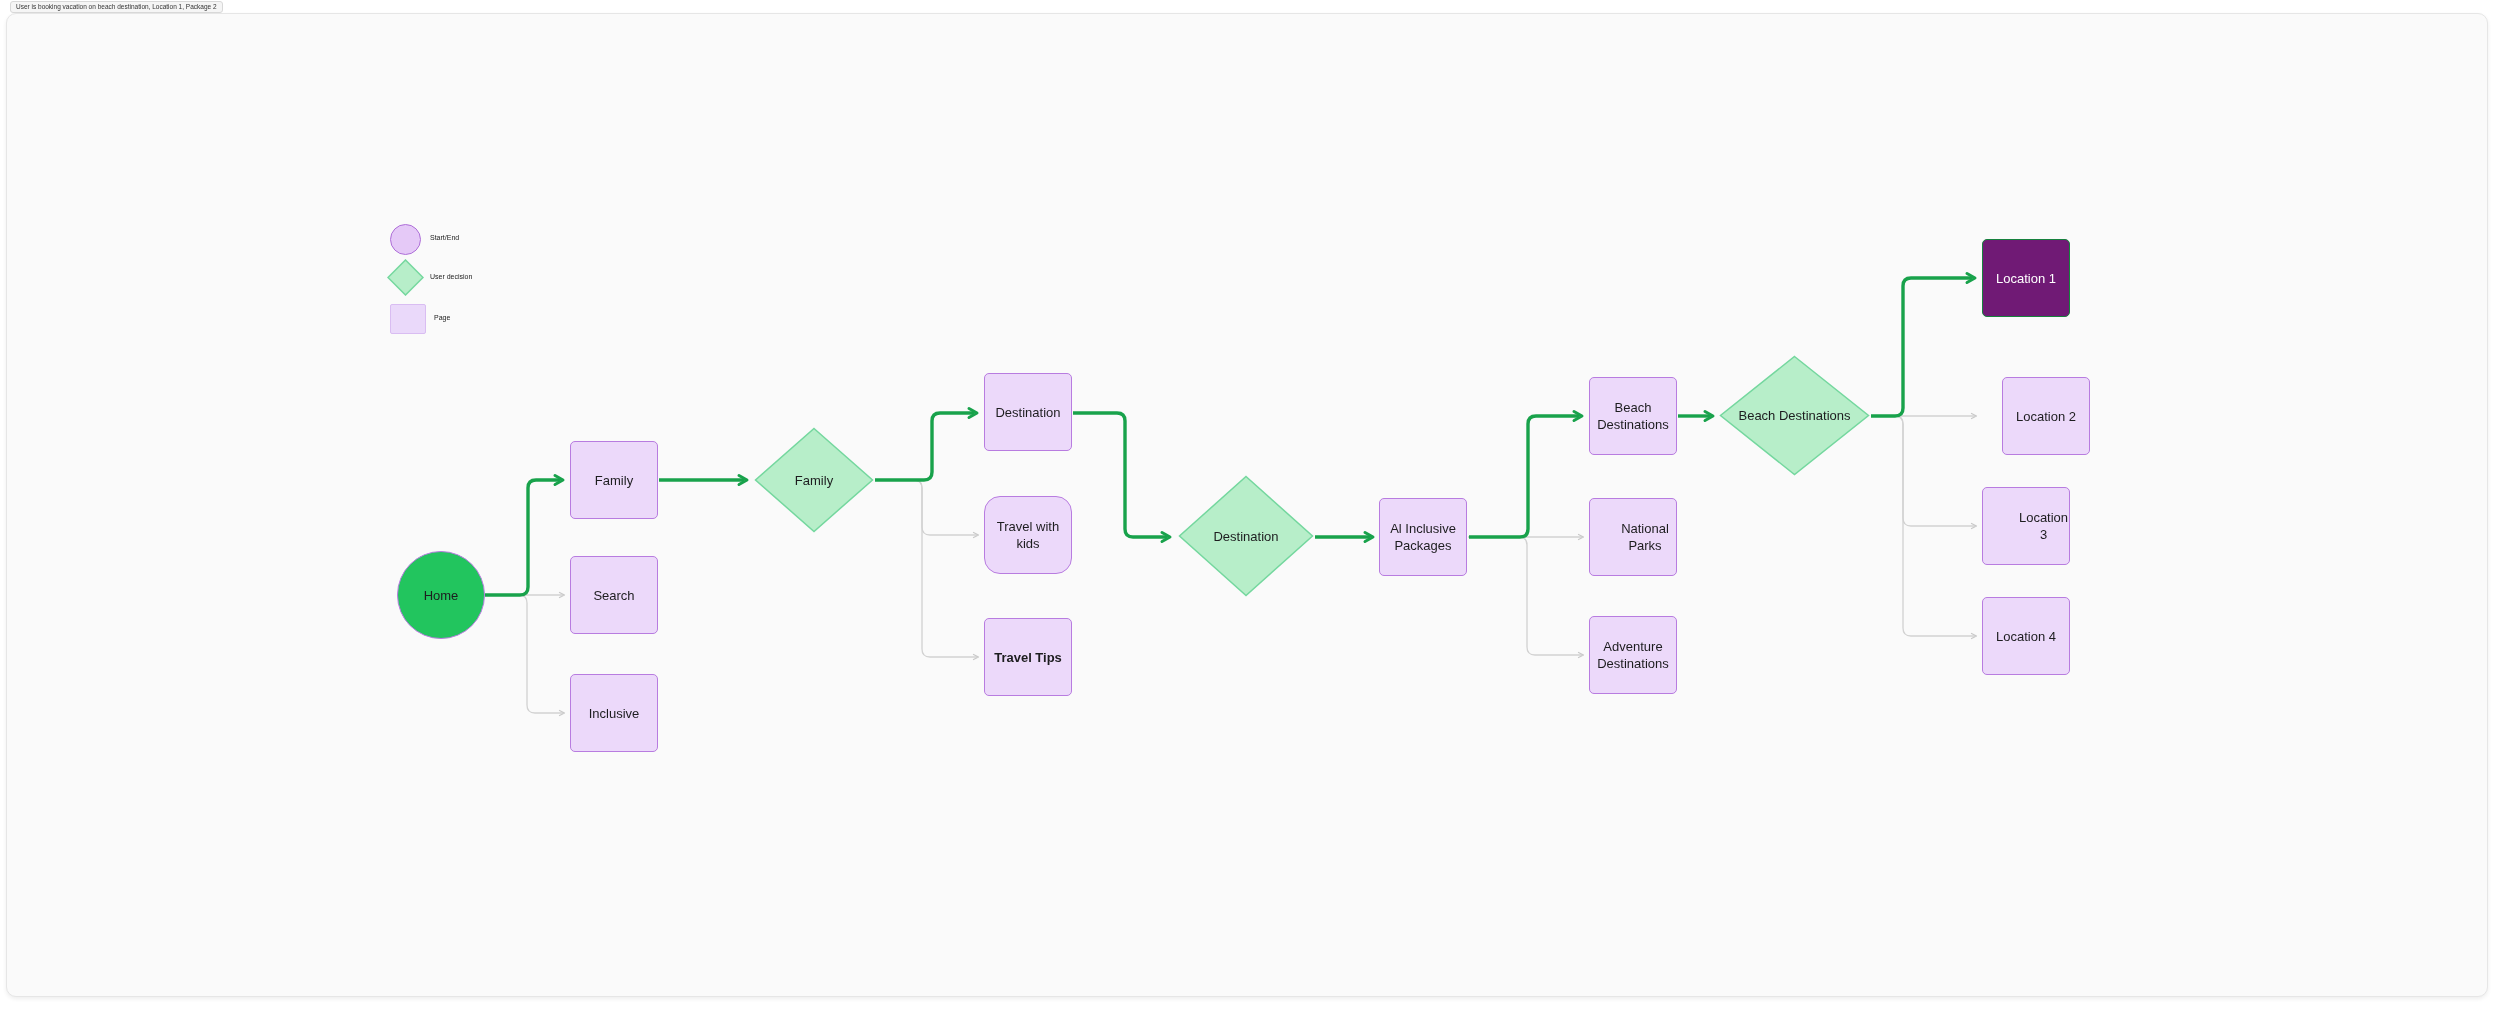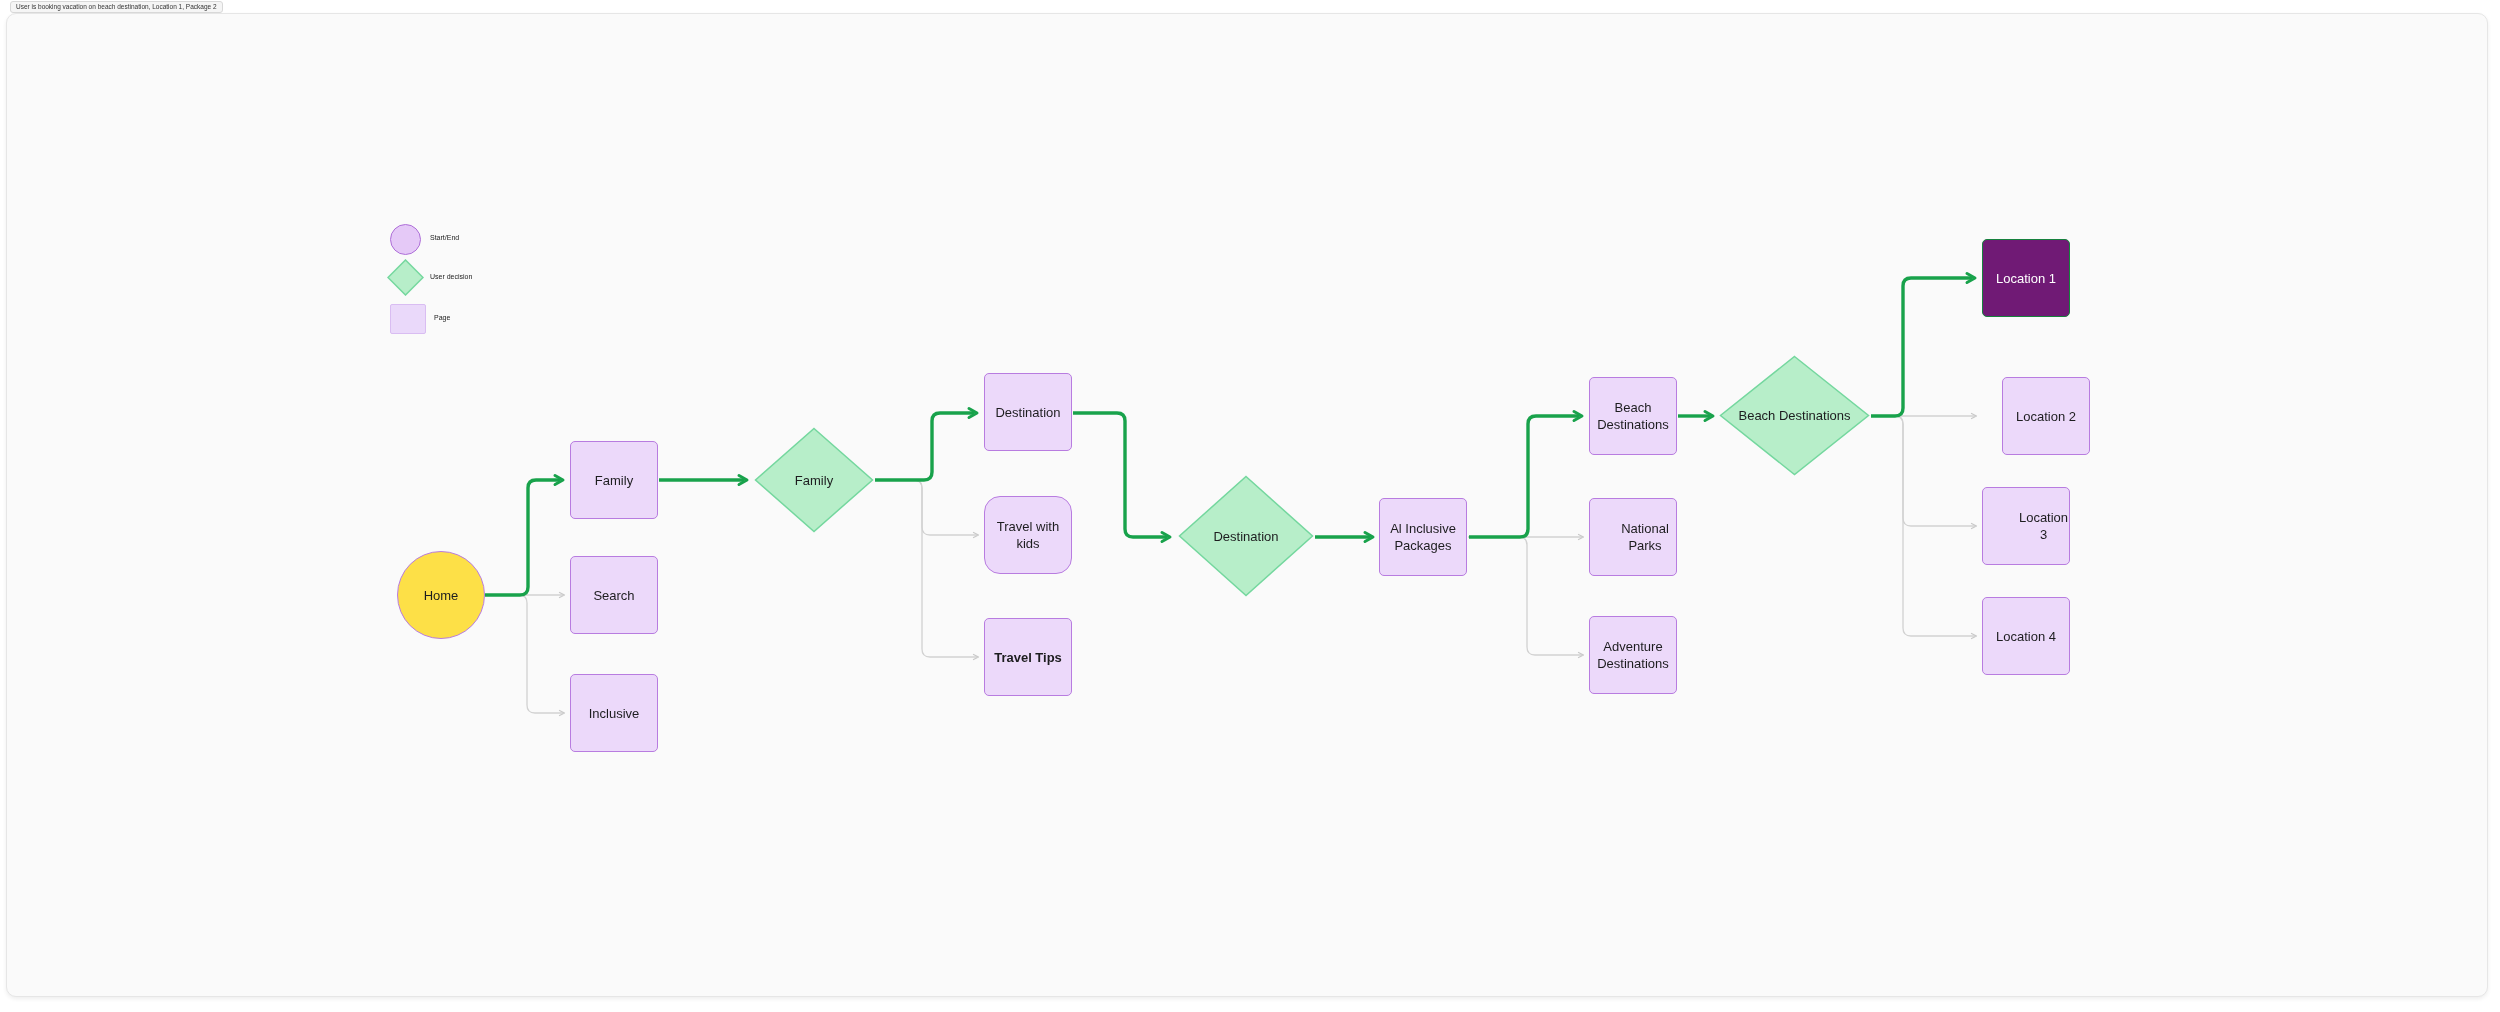--- a/index.html
+++ b/index.html
@@ -23,21 +23,21 @@
   }
   .title-pill span{font-size:6.5px;line-height:10px;color:#333;white-space:nowrap;}
 
   svg.edges{position:absolute;left:0;top:0;width:2500px;height:1012px;z-index:5;}
   .edge-gray{stroke:#d2d2d2;stroke-width:1.3;fill:none;}
   .edge-green{stroke:#18a24b;stroke-width:3.4;fill:none;}
 
   .node{position:absolute;z-index:10;display:flex;align-items:center;justify-content:center;
     text-align:center;color:#1d1d1f;font-size:13px;line-height:17px;box-sizing:border-box;}
   .node-rect{width:88px;height:78px;background:#ecd9fa;border:1.5px solid #b87ce0;border-radius:5px;padding:0 3px;}
-  .node-circle{width:88px;height:88px;background:#fde047;border:1.5px solid #b87ce0;border-radius:50%;}
+  .node-circle{width:88px;height:88px;background:#22c55e;border:1.5px solid #b87ce0;border-radius:50%;}
   .node-green{background:#701a75;border-color:#16813d;color:#ffffff;}
   .node-diamond{background:transparent;border:none;padding:0;}
   .node-diamond svg{position:absolute;left:0;top:0;width:100%;height:100%;}
   .node-diamond .node-label{position:relative;z-index:2;}
   .diamond-shape{fill:#b7eec9;stroke:#74d79e;stroke-width:1.5;}
 
   .legend-item{position:absolute;z-index:10;}
   .legend-label{position:absolute;font-size:7px;color:#222;white-space:nowrap;z-index:10;}
   .legend-circle{left:383px;top:210px;width:29px;height:29px;background:#e5c9f7;border:1px solid #ae6fd8;border-radius:50%;}
   .legend-rect{left:383px;top:290px;width:34px;height:28px;background:#ead9fa;border:1px solid #d9bdf2;border-radius:2px;}

